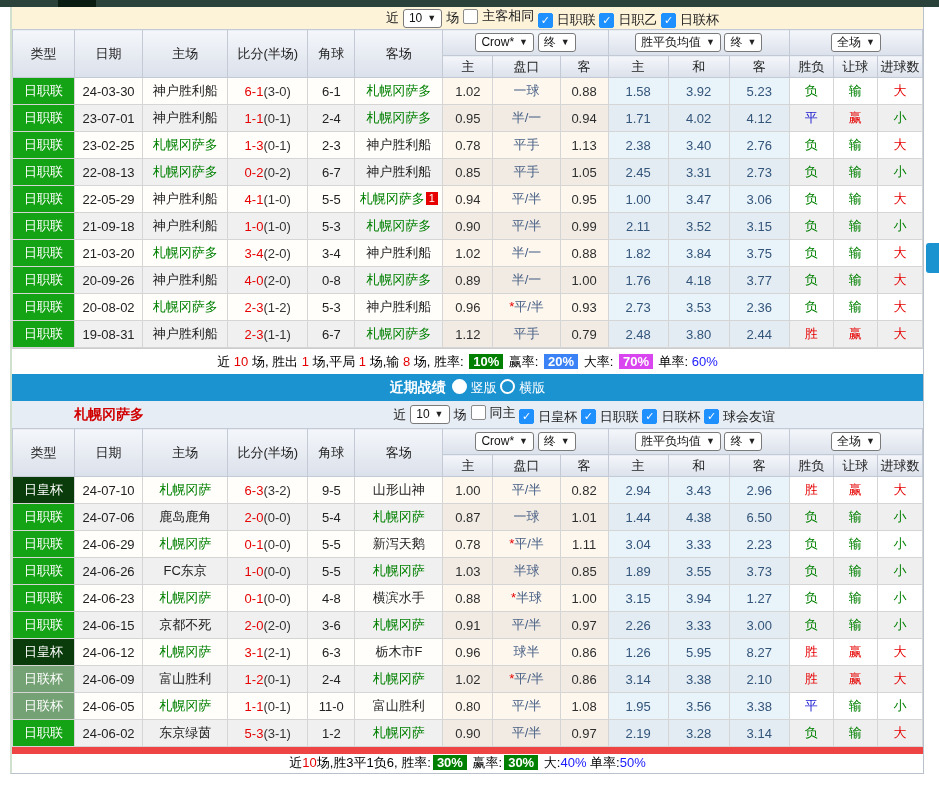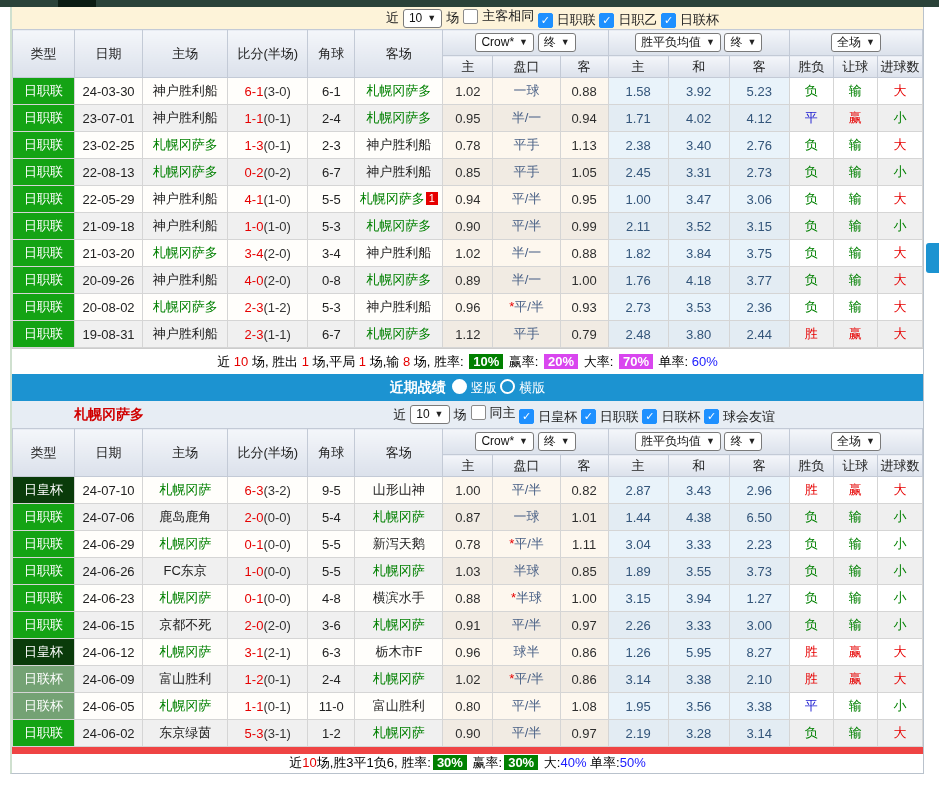--- a/index.html
+++ b/index.html
@@ -321,21 +321,21 @@
           <td class="c-eu num">2.48</td>
           <td class="c-eu num">3.80</td>
           <td class="c-eu num">2.44</td>
           <td class="c-res"><span class="r">胜</span></td>
           <td class="c-res"><span class="r">赢</span></td>
           <td class="c-res"><span class="r">大</span></td>
         </tr>
       </tbody>
   </table>
 
-  <div class="summary" id="sum1">近 <span class="n">10</span> 场, 胜出 <span class="n">1</span> 场,平局 <span class="n">1</span> 场,输 <span class="n">8</span> 场, 胜率: <span class="badge" style="background:#008000">10%</span> 赢率: <span class="badge" style="background:#d946ef">20%</span> 大率: <span class="badge" style="background:#d946ef">70%</span> 单率: <span class="p">60%</span></div>
+  <div class="summary" id="sum1">近 <span class="n">10</span> 场, 胜出 <span class="n">1</span> 场,平局 <span class="n">1</span> 场,输 <span class="n">8</span> 场, 胜率: <span class="badge" style="background:#008000">10%</span> 赢率: <span class="badge" style="background:#3b82f6">20%</span> 大率: <span class="badge" style="background:#d946ef">70%</span> 单率: <span class="p">60%</span></div>
 
   <div class="bluebar2">
     <span class="ttl">近期战绩</span>
     <span id="recent-radios"><label class="rlabel">
           <span class="radio on"></span>
           <span>竖版</span>
         </label> <label class="rlabel">
           <span class="radio "></span>
           <span>横版</span>
         </label></span>
@@ -438,21 +438,21 @@
         <tr>
           <td class="c-base lg lg-emp">日皇杯</td>
           <td class="c-base">24-07-10</td>
           <td class="c-base"><span class="green-team">札幌冈萨</span></td>
           <td class="c-base"><span class="score-ft">6-3</span><span class="score-ht">(3-2)</span></td>
           <td class="c-base">9-5</td>
           <td class="c-base"><span class="">山形山神</span></td>
           <td class="c-asia num">1.00</td>
           <td class="c-asia hcap">平/半</td>
           <td class="c-asia num">0.82</td>
-          <td class="c-eu num">2.87</td>
+          <td class="c-eu num">2.94</td>
           <td class="c-eu num">3.43</td>
           <td class="c-eu num">2.96</td>
           <td class="c-res"><span class="r">胜</span></td>
           <td class="c-res"><span class="r">赢</span></td>
           <td class="c-res"><span class="r">大</span></td>
         </tr>
         <tr>
           <td class="c-base lg lg-j1">日职联</td>
           <td class="c-base">24-07-06</td>
           <td class="c-base"><span class="">鹿岛鹿角</span></td>

